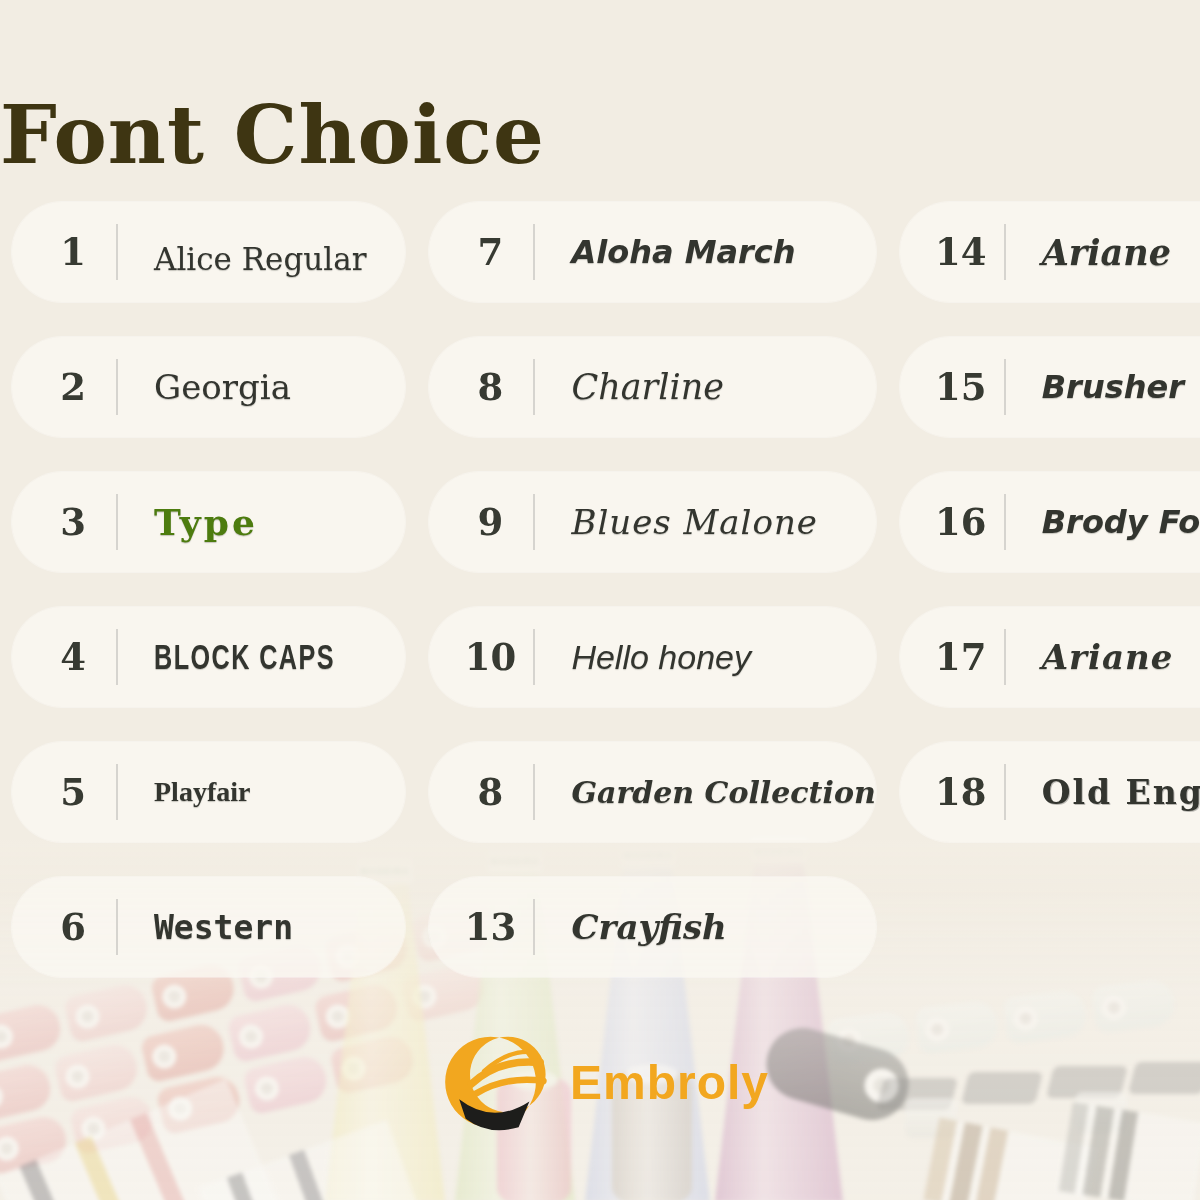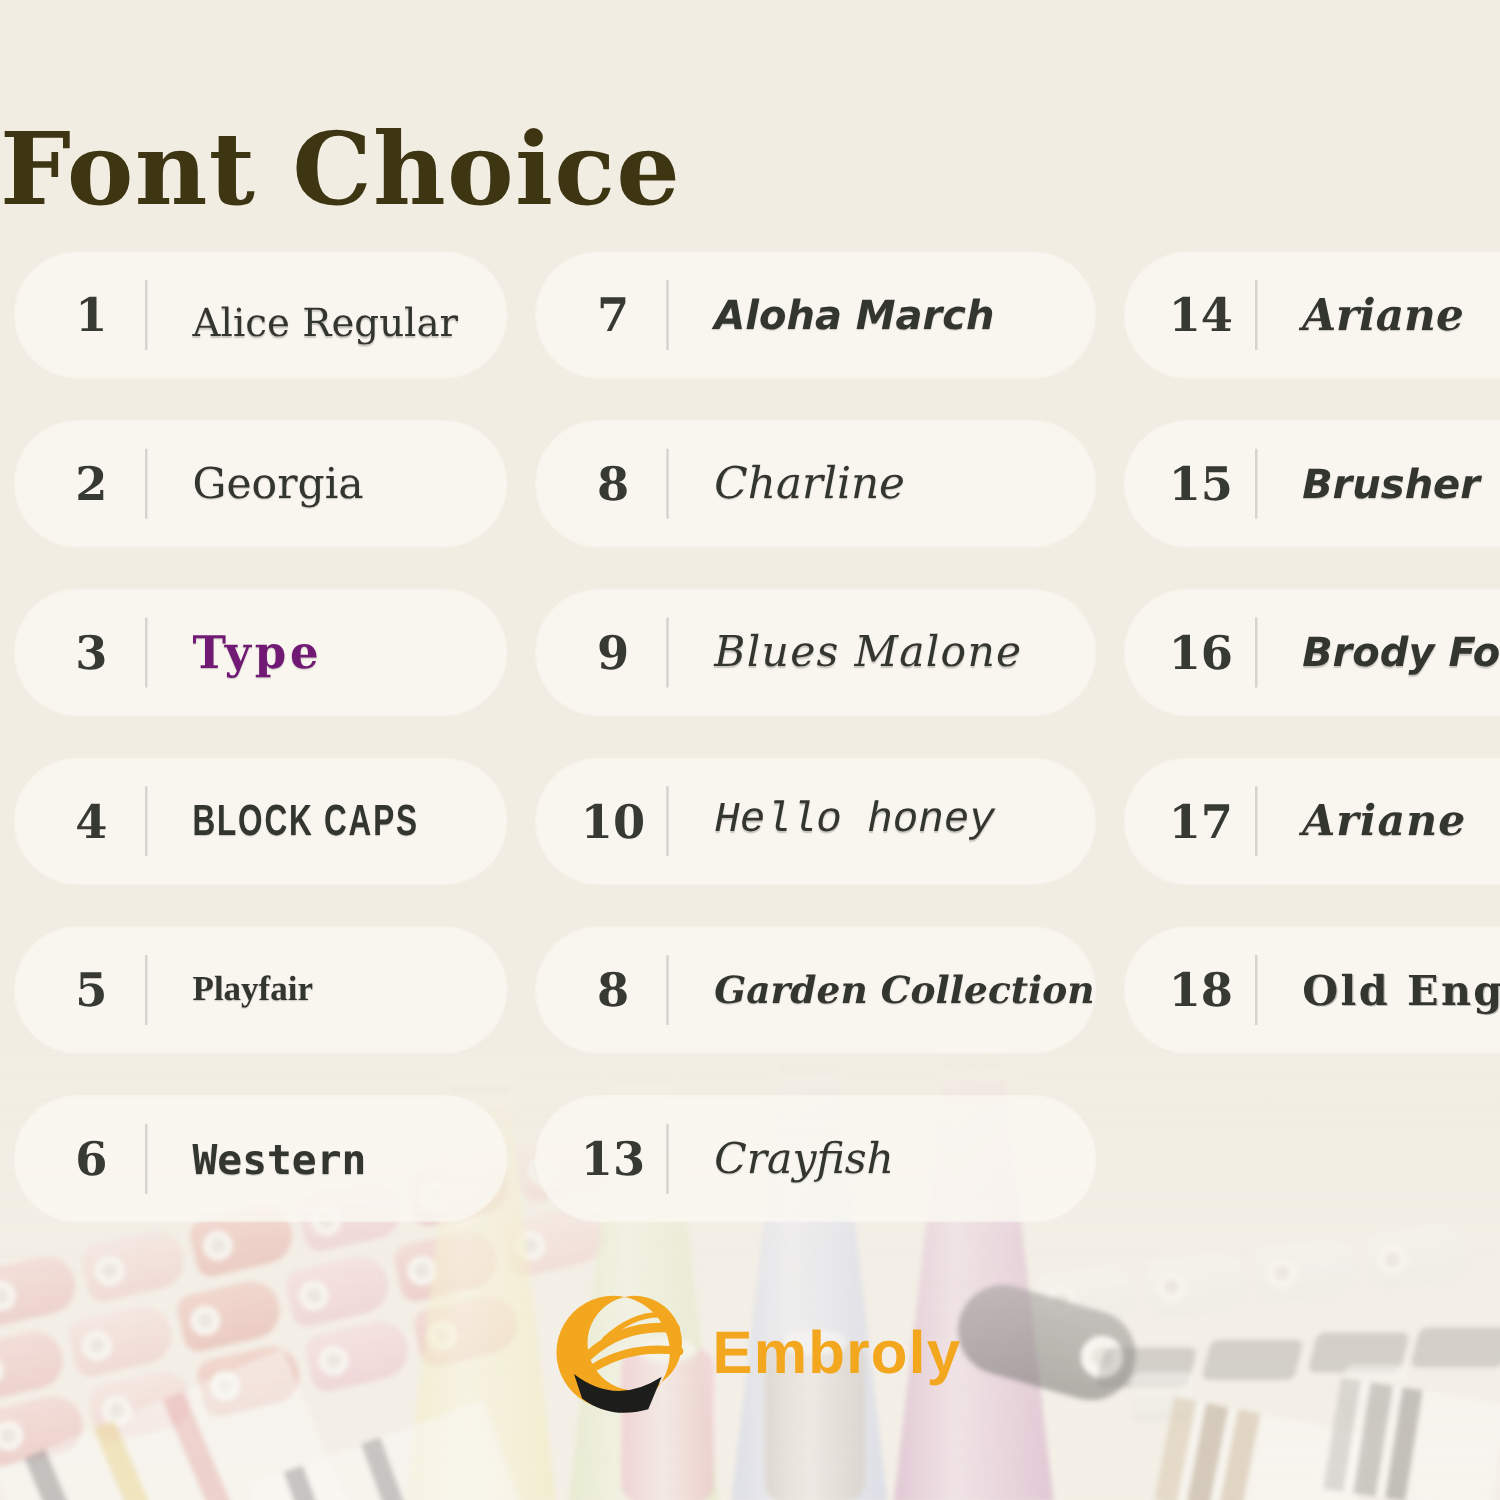--- a/index.html
+++ b/index.html
@@ -69,32 +69,32 @@
     display:grid;grid-template-columns:repeat(3,1fr);grid-template-rows:repeat(6,100px);
     grid-auto-flow:column;column-gap:24px;row-gap:35px;}
   .pill{background:rgba(250,248,242,.82);border-radius:50px;display:flex;align-items:center;
     padding-left:30px;box-shadow:0 0 0 1px rgba(255,255,255,.35);}
   .num{width:62px;text-align:center;font-family:"DejaVu Serif",serif;font-weight:700;font-size:37px;color:#373a32;flex:none;}
   .divider{width:2px;height:56px;background:#d6d4cf;margin-left:12px;flex:none;}
   .fname{margin-left:36px;color:#33352f;white-space:nowrap;text-shadow:0 1px 1px rgba(60,60,55,.28);}
   
   .style-alice{font-family:"DejaVu Serif",serif;font-size:31px;margin-top:14px;}
   .style-georgia{font-family:"DejaVu Serif",serif;font-size:34px;}
-  .style-type-slab{font-family:"DejaVu Serif",serif;font-weight:600;font-size:36px;letter-spacing:3px;color:#701a75;}
+  .style-type-slab{font-family:"DejaVu Serif",serif;font-weight:600;font-size:36px;letter-spacing:3px;color:#4d7c0f;}
   .style-block-caps{font-family:"Liberation Sans",sans-serif;font-weight:700;font-size:35px;letter-spacing:2px;
     display:inline-block;transform:scaleX(.72);transform-origin:left center;}
   .style-playfair{font-family:"Liberation Serif",serif;font-weight:700;font-size:28px;}
   .style-western{font-family:"DejaVu Sans Mono",monospace;font-weight:700;font-size:33px;}
   .style-aloha-script{font-family:"DejaVu Sans",sans-serif;font-style:italic;font-weight:600;font-size:32px;}
   .style-charline-script{font-family:"DejaVu Serif",serif;font-style:italic;font-size:35px;}
   .style-blues-script{font-family:"DejaVu Serif",serif;font-style:italic;font-size:34px;letter-spacing:1px;}
-  .style-hello-script{font-family:Liberation Mono, monospace;font-style:italic;font-size:34px;}
+  .style-hello-script{font-family:Liberation Sans, sans-serif;font-style:italic;font-size:34px;}
   .style-garden-script{font-family:"DejaVu Serif",serif;font-style:italic;font-weight:700;font-size:30px;}
   .style-riley-display{font-family:"DejaVu Serif",serif;font-weight:700;font-size:35px;letter-spacing:6px;}
-  .style-crayfish-script{font-family:"DejaVu Serif",serif;font-style:italic;font-weight:400;font-size:34px;}
+  .style-crayfish-script{font-family:"DejaVu Serif",serif;font-style:italic;font-weight:700;font-size:34px;}
   .style-ariane-script{font-family:"DejaVu Serif",serif;font-style:italic;font-weight:700;font-size:35px;}
   .style-brush-script{font-family:"DejaVu Sans",sans-serif;font-style:italic;font-weight:700;font-size:32px;}
   .style-lobster-script{font-family:"DejaVu Serif",serif;font-style:italic;font-weight:700;font-size:34px;letter-spacing:1px;}
   .style-blackletter{font-family:"DejaVu Serif",serif;font-weight:700;font-size:33px;letter-spacing:2px;text-shadow:1px 1px 0 rgba(0,0,0,.25);}
   
   .logo{position:absolute;left:438px;top:1028px;z-index:3;display:flex;align-items:center;gap:14px;}
   .logo-icon{width:118px;height:108px;}
   .logo-text{font-family:"Liberation Sans",sans-serif;font-weight:700;font-size:48px;letter-spacing:1px;color:#f2a71f;}
 </style>
 </head>

